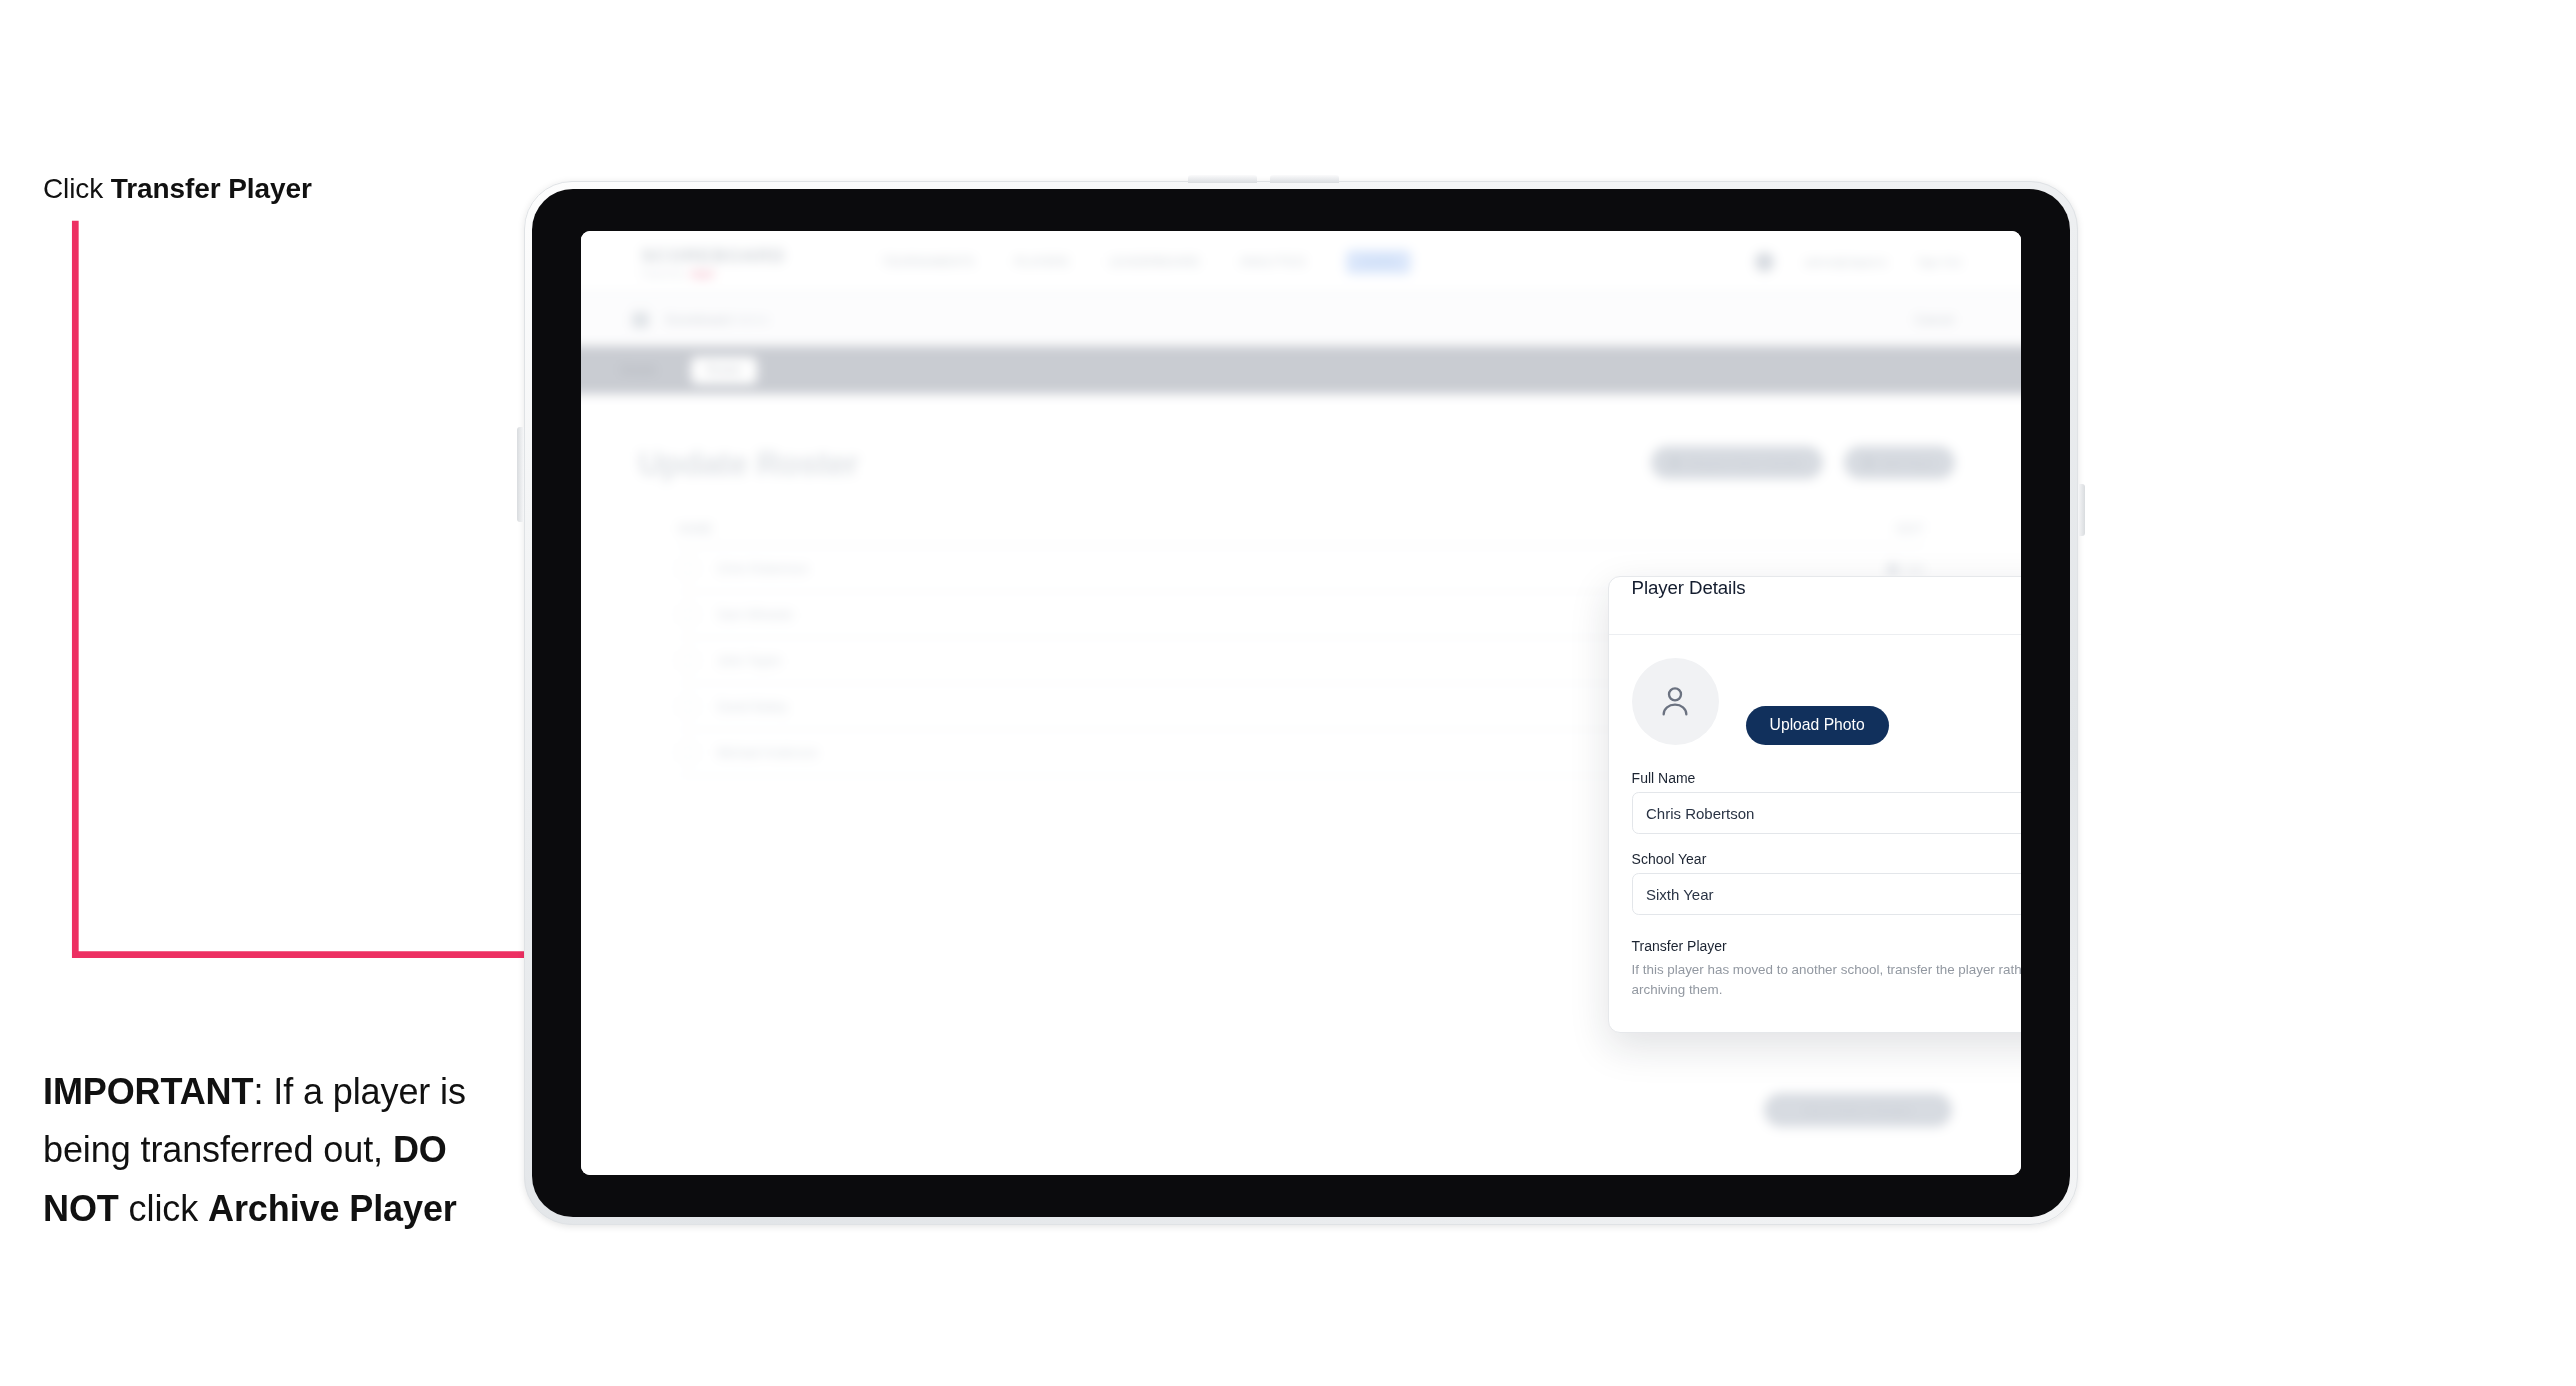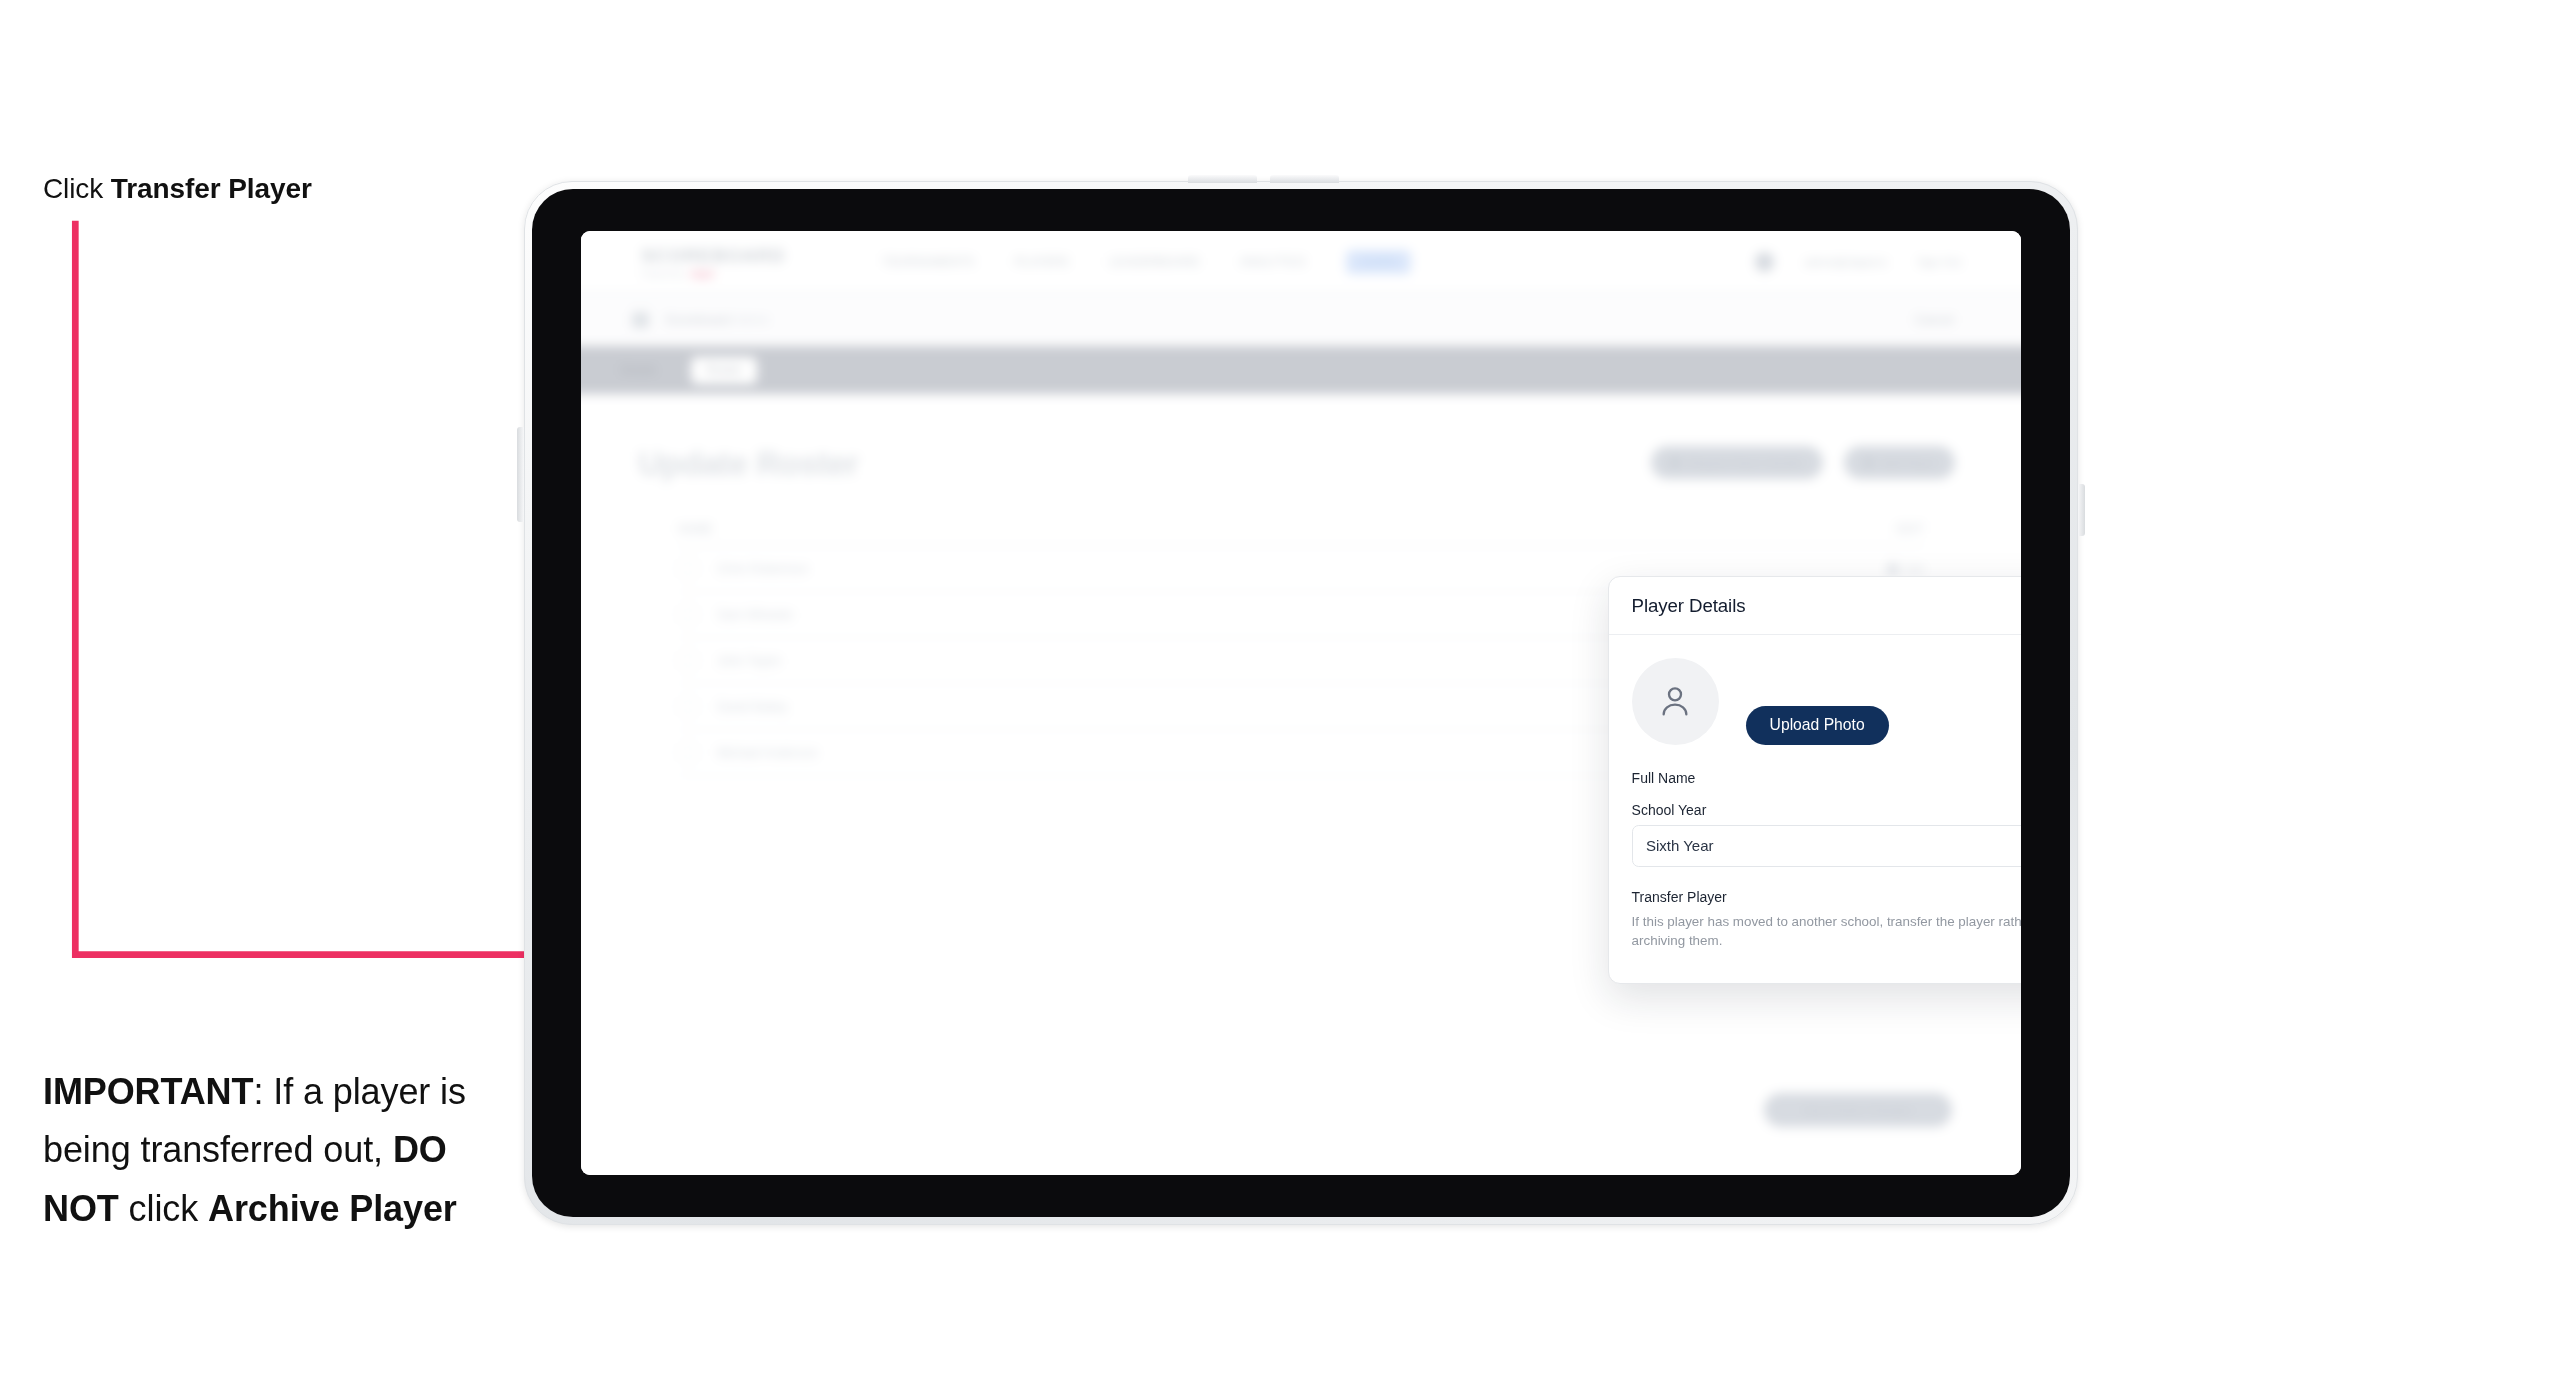--- a/index.html
+++ b/index.html
@@ -258,21 +258,21 @@
     width: 528px;
     background: #ffffff;
     border: 0.7px solid #e6e8eb;
     border-radius: 12px;
     box-shadow: 0 13.4px 39px rgba(20,28,45,0.13);
     overflow: hidden;
   }
   .modal-header {
     height: 58px;
     border-bottom: 0.7px solid #eceef1;
-    display: flex; align-items: center;
+    display: flex; align-items: flex-start;
     padding: 0 21px 0 22.4px;
   }
   .modal-title {
     font-size: 18.7px; color: #131c2e; letter-spacing: -0.1px;
   }
   .modal-body { padding: 22.4px 22.4px 19.4px 22.4px; }
 
   .photo-row {
     display: flex; align-items: flex-end; gap: 27px;
     margin-bottom: 25px;
@@ -472,20 +472,21 @@
                 <svg width="40" height="40" viewBox="0 0 24 24" fill="none" stroke="#6b7280" stroke-width="1.4" stroke-linecap="round" stroke-linejoin="round">
                   <circle cx="12" cy="8" r="3.6"></circle>
                   <path d="M5.2 20c0-3.5 3.1-5.8 6.8-5.8s6.8 2.3 6.8 5.8"></path>
                 </svg>
               </div>
               <button class="upload-btn">Upload Photo</button>
             </div>
 
             <div class="field">
               <label class="field-label">Full Name</label>
+              <input class="field-input" type="text" value="Chris Robertson" style="">
             </div>
 
 
 
             <div class="field">
               <label class="field-label">School Year</label>
               <div class="select-wrap">
                 <input class="field-input" type="text" readonly="" value="Sixth Year" style="">
                 
               </div>

